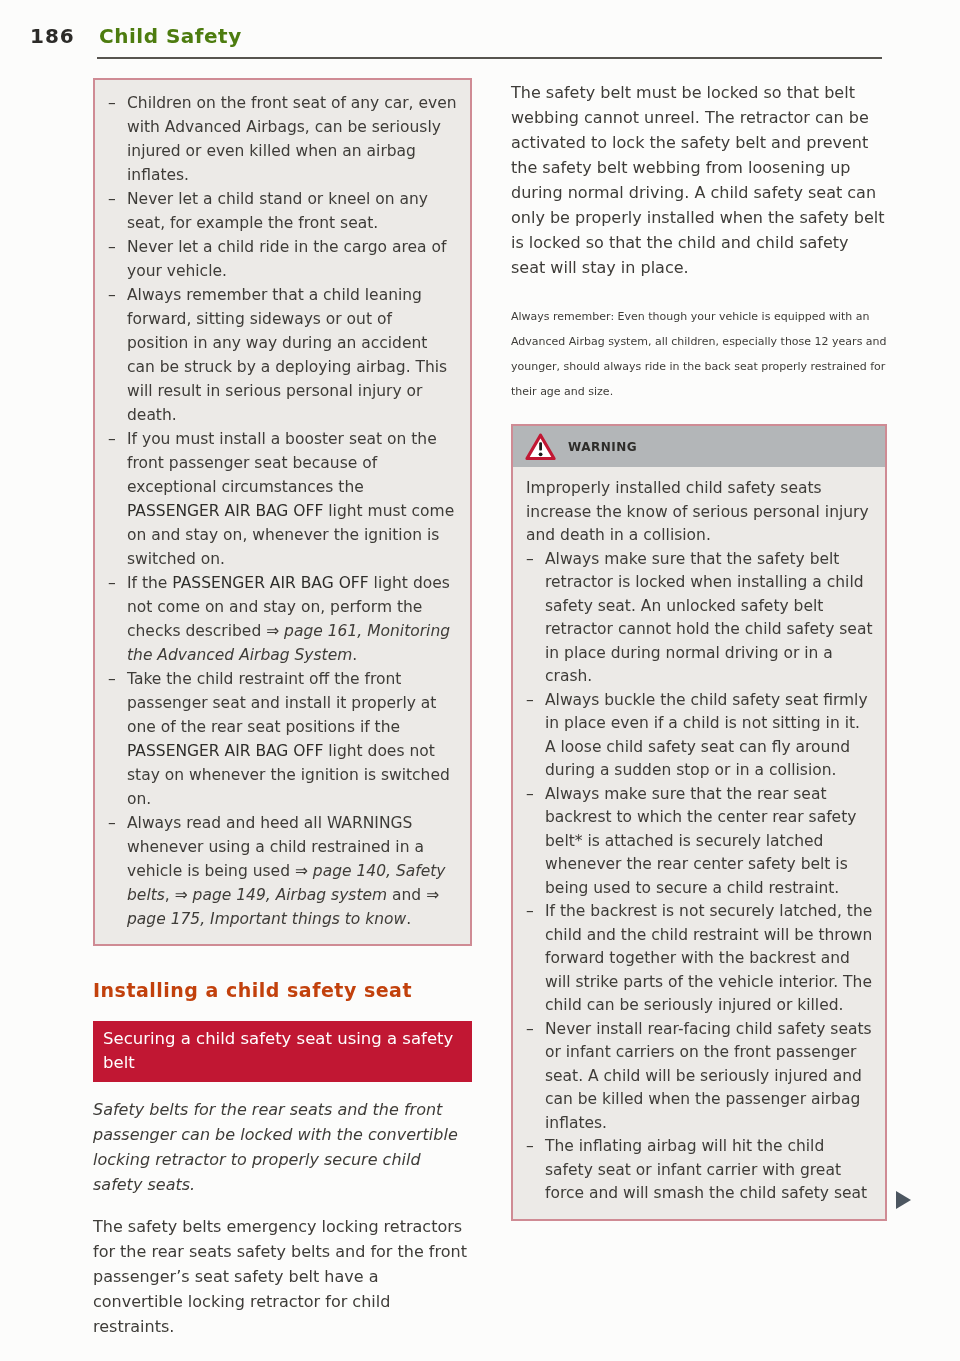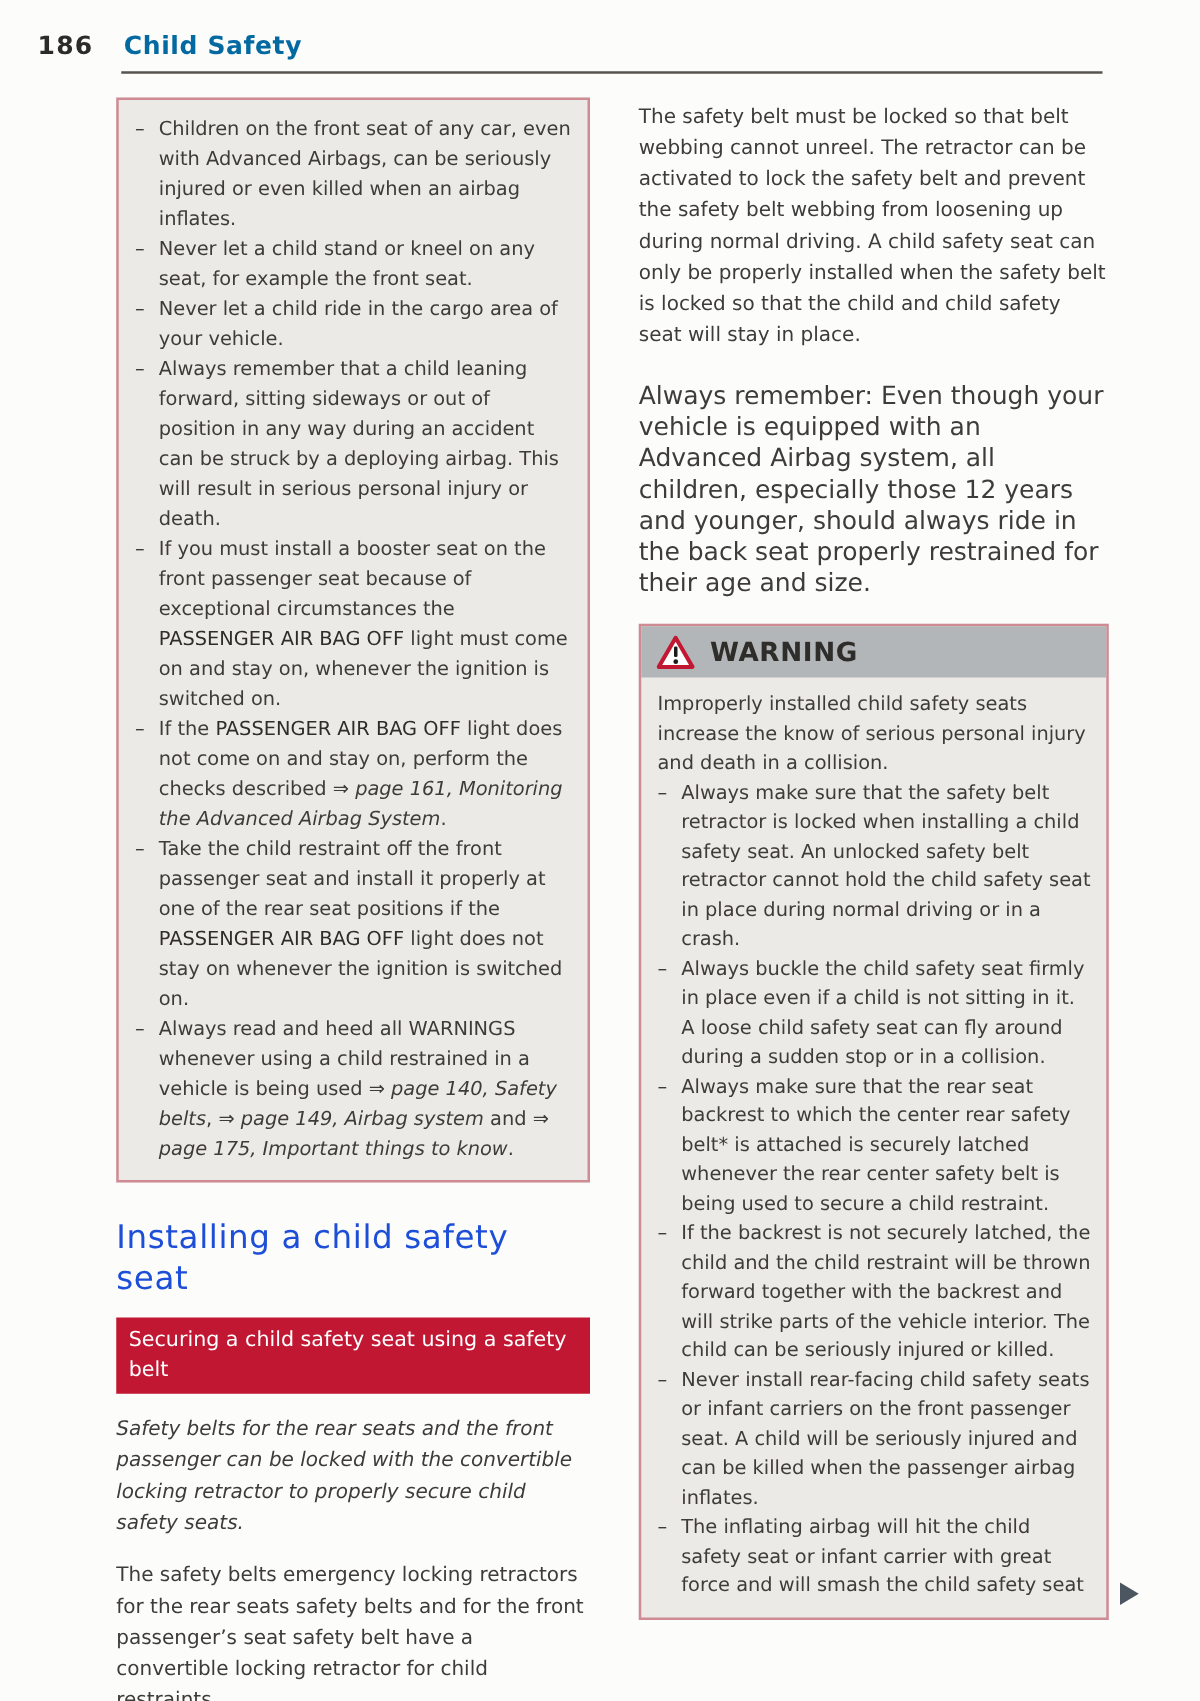--- a/index.html
+++ b/index.html
@@ -10,21 +10,21 @@
     font-family:"DejaVu Sans", sans-serif;
     color:#3e3c38;
   }
   
   .hdr-num {
     position:absolute; left:30px; top:24px;
     font-size:20px; font-weight:bold; color:#2c2b28; letter-spacing:1px;
   }
   .hdr-title {
     position:absolute; left:99px; top:24px;
-    font-size:20px; font-weight:bold; color:#0369a1; letter-spacing:0.5px;
+    font-size:20px; font-weight:bold; color:#4d7c0f; letter-spacing:0.5px;
   }
   .hdr-rule {
     position:absolute; left:97px; top:57px; width:785px; height:2px;
     background:#57544f;
   }
   
   .col-left  { position:absolute; left:93px;  top:78px; width:379px; }
   .col-right { position:absolute; left:511px; top:80px; width:376px; }
   
   .body-text { font-size:15.5px; line-height:24px; color:#3e3c38; }
@@ -36,43 +36,43 @@
     box-sizing:border-box;
     border:2px solid #cf8b94; background:#eceae7;
     padding:11px 12px 13px 13px;
     min-height:806px;
   }
   .li { position:relative; padding-left:19px; }
   .li .dash { position:absolute; left:0; top:0; }
   
   .section-heading {
     margin-top:28px;
-    font-size:26px; line-height:33px; font-weight:normal;
-    letter-spacing:0.5px; color:#1d4ed8;
+    font-size:19px; line-height:33px; font-weight:bold;
+    letter-spacing:0.5px; color:#c2410c;
   }
   
   .banner {
     box-sizing:border-box; margin-top:14px;
     background:#c11733; color:#ffffff;
     font-weight:normal; font-size:16.5px; line-height:24px;
     padding:6px 10px 7px 10px;
   }
   .intro-italic { margin-top:15px; font-style:italic; font-size:16px; line-height:25px; }
   .plain-para   { margin-top:17px; }
   
   .warning-box {
     box-sizing:border-box; position:relative; margin-top:20px;
     border:2px solid #cf8b94; background:#eceae7;
   }
   .warning-header {
     display:flex; align-items:center; gap:12px;
     background:#b3b6b8; padding:7px 12px 6px 12px;
   }
   .warning-title {
-    font-size:21px; font-weight:bold; color:#2e2d2a; letter-spacing:0.5px;
+    font-size:12px; font-weight:bold; color:#2e2d2a; letter-spacing:0.5px;
   }
   .warning-body { padding:10px 12px 13px 13px; font-size:15.5px; line-height:23.5px; }
   .warning-body .wb-intro { margin-bottom:0; }
   
   .cont-arrow {
     position:absolute; right:-26px; bottom:10px;
     width:0; height:0;
     border-left:15px solid #4c5660;
     border-top:9px solid transparent;
     border-bottom:9px solid transparent;
@@ -108,21 +108,21 @@
 
     <div class="banner">Securing a child safety seat using a safety belt</div>
 
     <p class="intro-italic">Safety belts for the rear seats and the front passenger can be locked with the convertible locking retractor to properly secure child safety seats.</p>
 
     <p class="plain-para body-text" style="font-size:16px; line-height:25px;">The safety belts emergency locking retractors for the rear seats safety belts and for the front passenger’s seat safety belt have a convertible locking retractor for child restraints.</p>
   </div>
 
   <div class="col-right">
     <p class="body-text" style="font-size:16px; line-height:25px;">The safety belt must be locked so that belt webbing cannot unreel. The retractor can be activated to lock the safety belt and prevent the safety belt webbing from loosening up during normal driving. A child safety seat can only be properly installed when the safety belt is locked so that the child and child safety seat will stay in place.</p>
-    <p class="body-text plain-para" style="font-size:20px; line-height:25px; margin-top:24px;">Always remember: Even though your vehicle is equipped with an Advanced Airbag system, all children, especially those 12 years and younger, should always ride in the back seat properly restrained for their age and size.</p>
+    <p class="body-text plain-para" style="font-size:11px; line-height:25px; margin-top:24px;">Always remember: Even though your vehicle is equipped with an Advanced Airbag system, all children, especially those 12 years and younger, should always ride in the back seat properly restrained for their age and size.</p>
 
     <div class="warning-box">
       <div class="warning-header">
         <span style="display:inline-flex;">
           <svg width="31" height="28" viewBox="0 0 31 28" aria-hidden="true">
             <path d="M15.5 2.2 L29 25.5 L2 25.5 Z" fill="#ffffff" stroke="#c11733" stroke-width="3.2" stroke-linejoin="round"></path>
             <rect x="14.2" y="9.2" width="2.8" height="8.3" rx="1" fill="#1b1b1b"></rect>
             <circle cx="15.6" cy="21.3" r="1.9" fill="#1b1b1b"></circle>
           </svg>
         </span>

